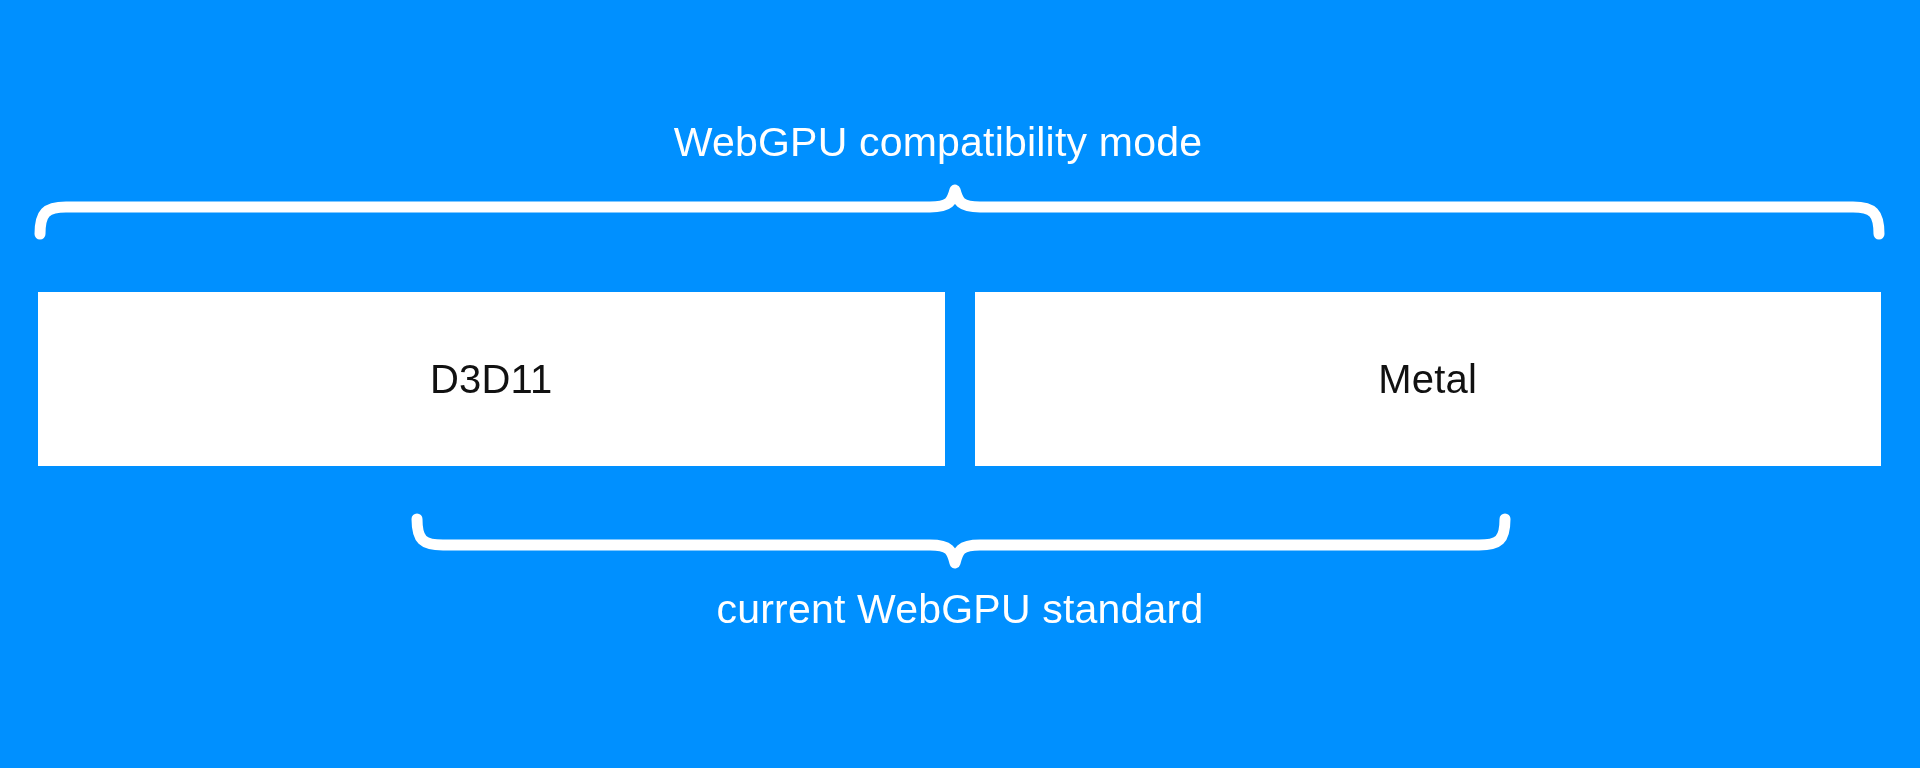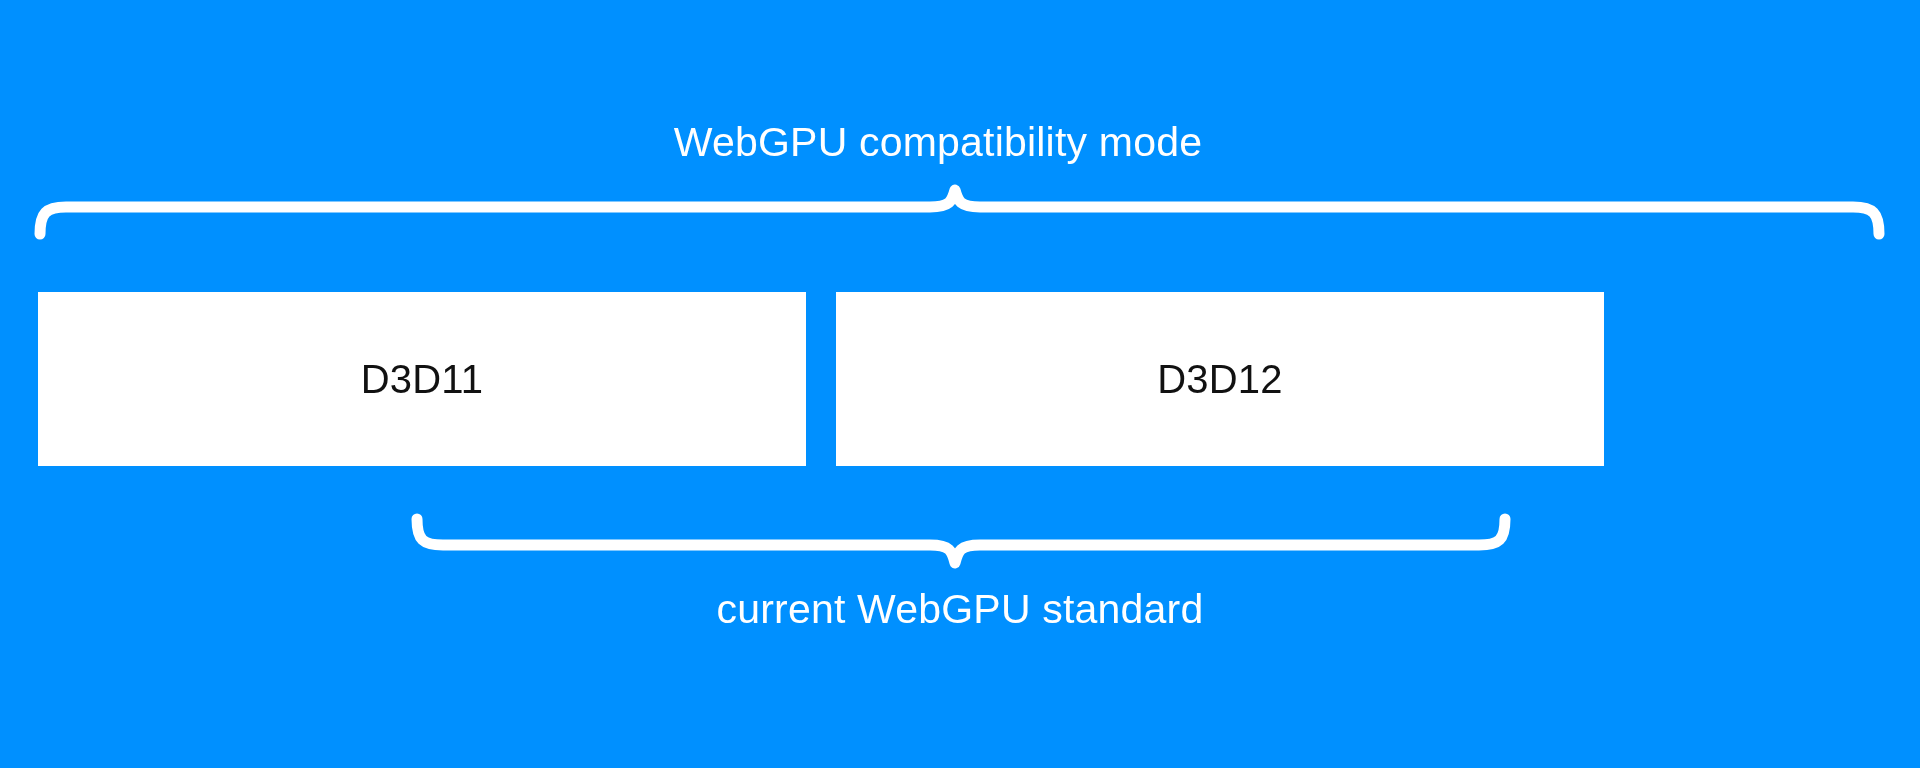--- a/index.html
+++ b/index.html
@@ -43,21 +43,21 @@
     width: 1920px;
     height: 768px;
     pointer-events: none;
   }
 
   
   .boxes {
     position: absolute;
     left: 38px;
     top: 292px;
-    width: 1566px;
+    width: 1843px;
     height: 174px;
     display: flex;
     gap: 30px;
   }
   .api-box {
     flex: 1 1 0;
     background: #ffffff;
     display: flex;
     align-items: center;
     justify-content: center;
@@ -107,19 +107,19 @@
              C 958 551, 960 545, 980 545
              L 1479 545
              C 1499 545, 1505 540, 1505 519" fill="none" stroke="#ffffff" stroke-width="11" stroke-linecap="round" stroke-linejoin="round"></path>
   </svg>
 
   <div class="boxes">
     <div class="api-box">
       <span>D3D11</span>
     </div>
     <div class="api-box">
-      <span>D3D12</span>
+      <span>Metal</span>
     </div>
   </div>
 
   <div class="bottom-label">current WebGPU standard</div>
 
 </div>
 
 </body></html>

